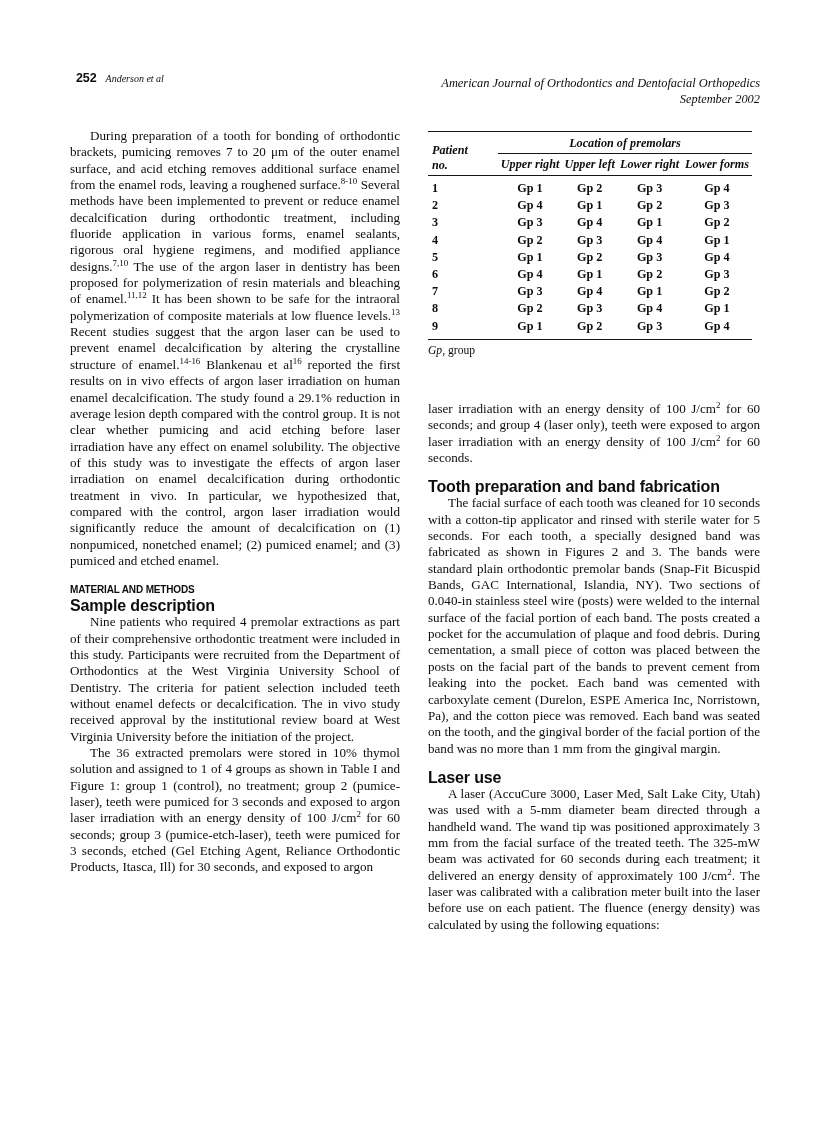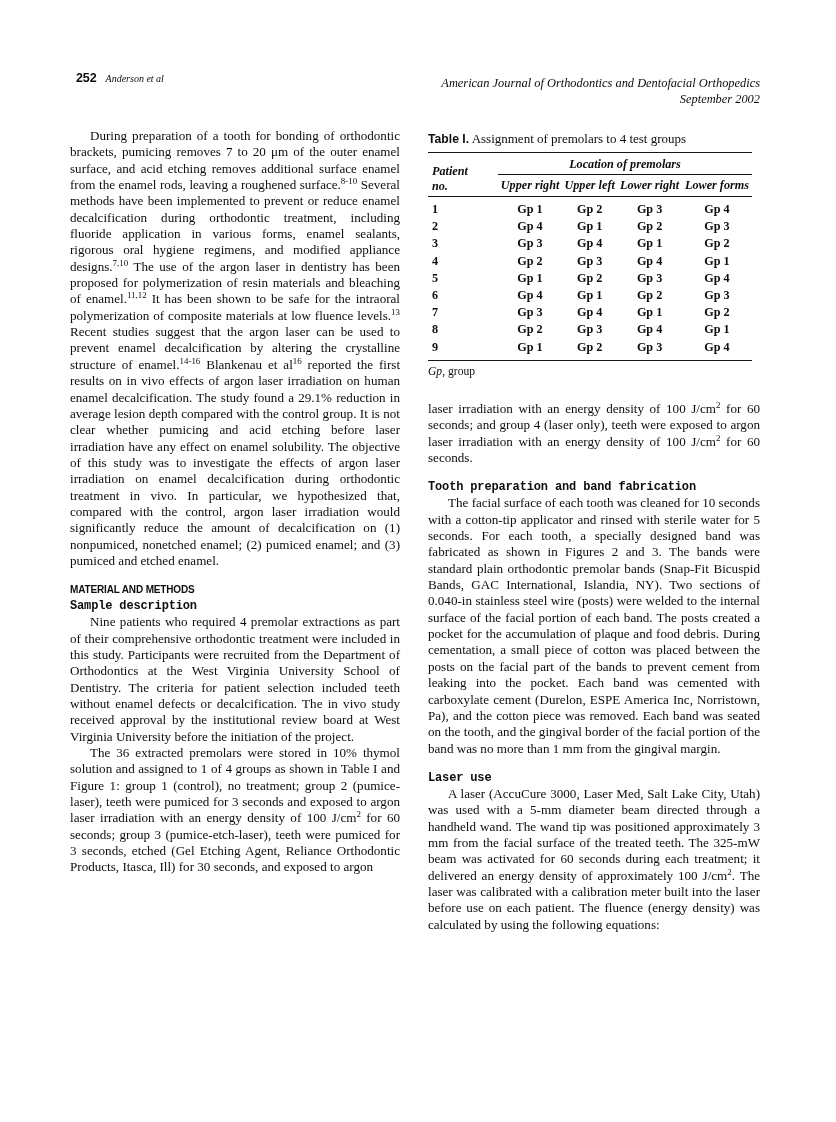--- a/index.html
+++ b/index.html
@@ -77,23 +77,23 @@
 
   h2.sec {
     font-family: "Liberation Sans", "DejaVu Sans", sans-serif;
     font-weight: bold;
     font-size: 10px;
     line-height: 16px;
     margin: 13px 0 0 0;
     letter-spacing: -0.15px;
   }
   h3.subsec {
-    font-family: Liberation Mono, monospace;
-    font-weight: bold;
-    font-size: 12px;
+    font-family: Liberation Sans, sans-serif;
+    font-weight: bold;
+    font-size: 16px;
     line-height: 16px;
     margin: 0 0 0 0;
     letter-spacing: -0.15px;
   }
   h3.subsec.spaced { margin-top: 13px; }
 
   sup {
     font-size: 0.68em;
     vertical-align: super;
     line-height: 0;
@@ -211,24 +211,20 @@
     <h3 class="subsec">Sample description</h3>
 
     <p class="para">Nine patients who required 4 premolar extractions as part of their comprehensive orthodontic treatment were included in this study. Participants were recruited from the Department of Orthodontics at the West Virginia University School of Dentistry. The criteria for patient selection included teeth without enamel defects or decalcification. The in vivo study received approval by the institutional review board at West Virginia University before the initiation of the project.</p>
 
 
     <p class="para"><span>The 36 extracted premolars were stored in 10% thymol solution and assigned to 1 of 4 groups as shown in Table I and Figure 1: group 1 (control), no treatment; group 2 (pumice-laser), teeth were pumiced for 3 seconds and exposed to argon laser irradiation with an energy density of 100 J/cm</span><sup>2</sup><span> for 60 seconds; group 3 (pumice-etch-laser), teeth were pumiced for 3 seconds, etched (Gel Etching Agent, Reliance Orthodontic Products, Itasca, Ill) for 30 seconds, and exposed to argon</span></p>
 
   </div>
 
   <div class="table-block">
-    <div class="table-caption">
-      <span class="tlabel">Table I.</span>
-      <span>Assignment of premolars to 4 test groups</span>
-    </div>
 
     <table class="data">
       <thead>
         <tr class="rule-top">
           <th class="th-patient" rowspan="3">
             <div>Patient</div>
             <div>no.</div>
           </th>
           <th class="spanner-cell" colspan="4">Location of premolars</th>
         </tr>

